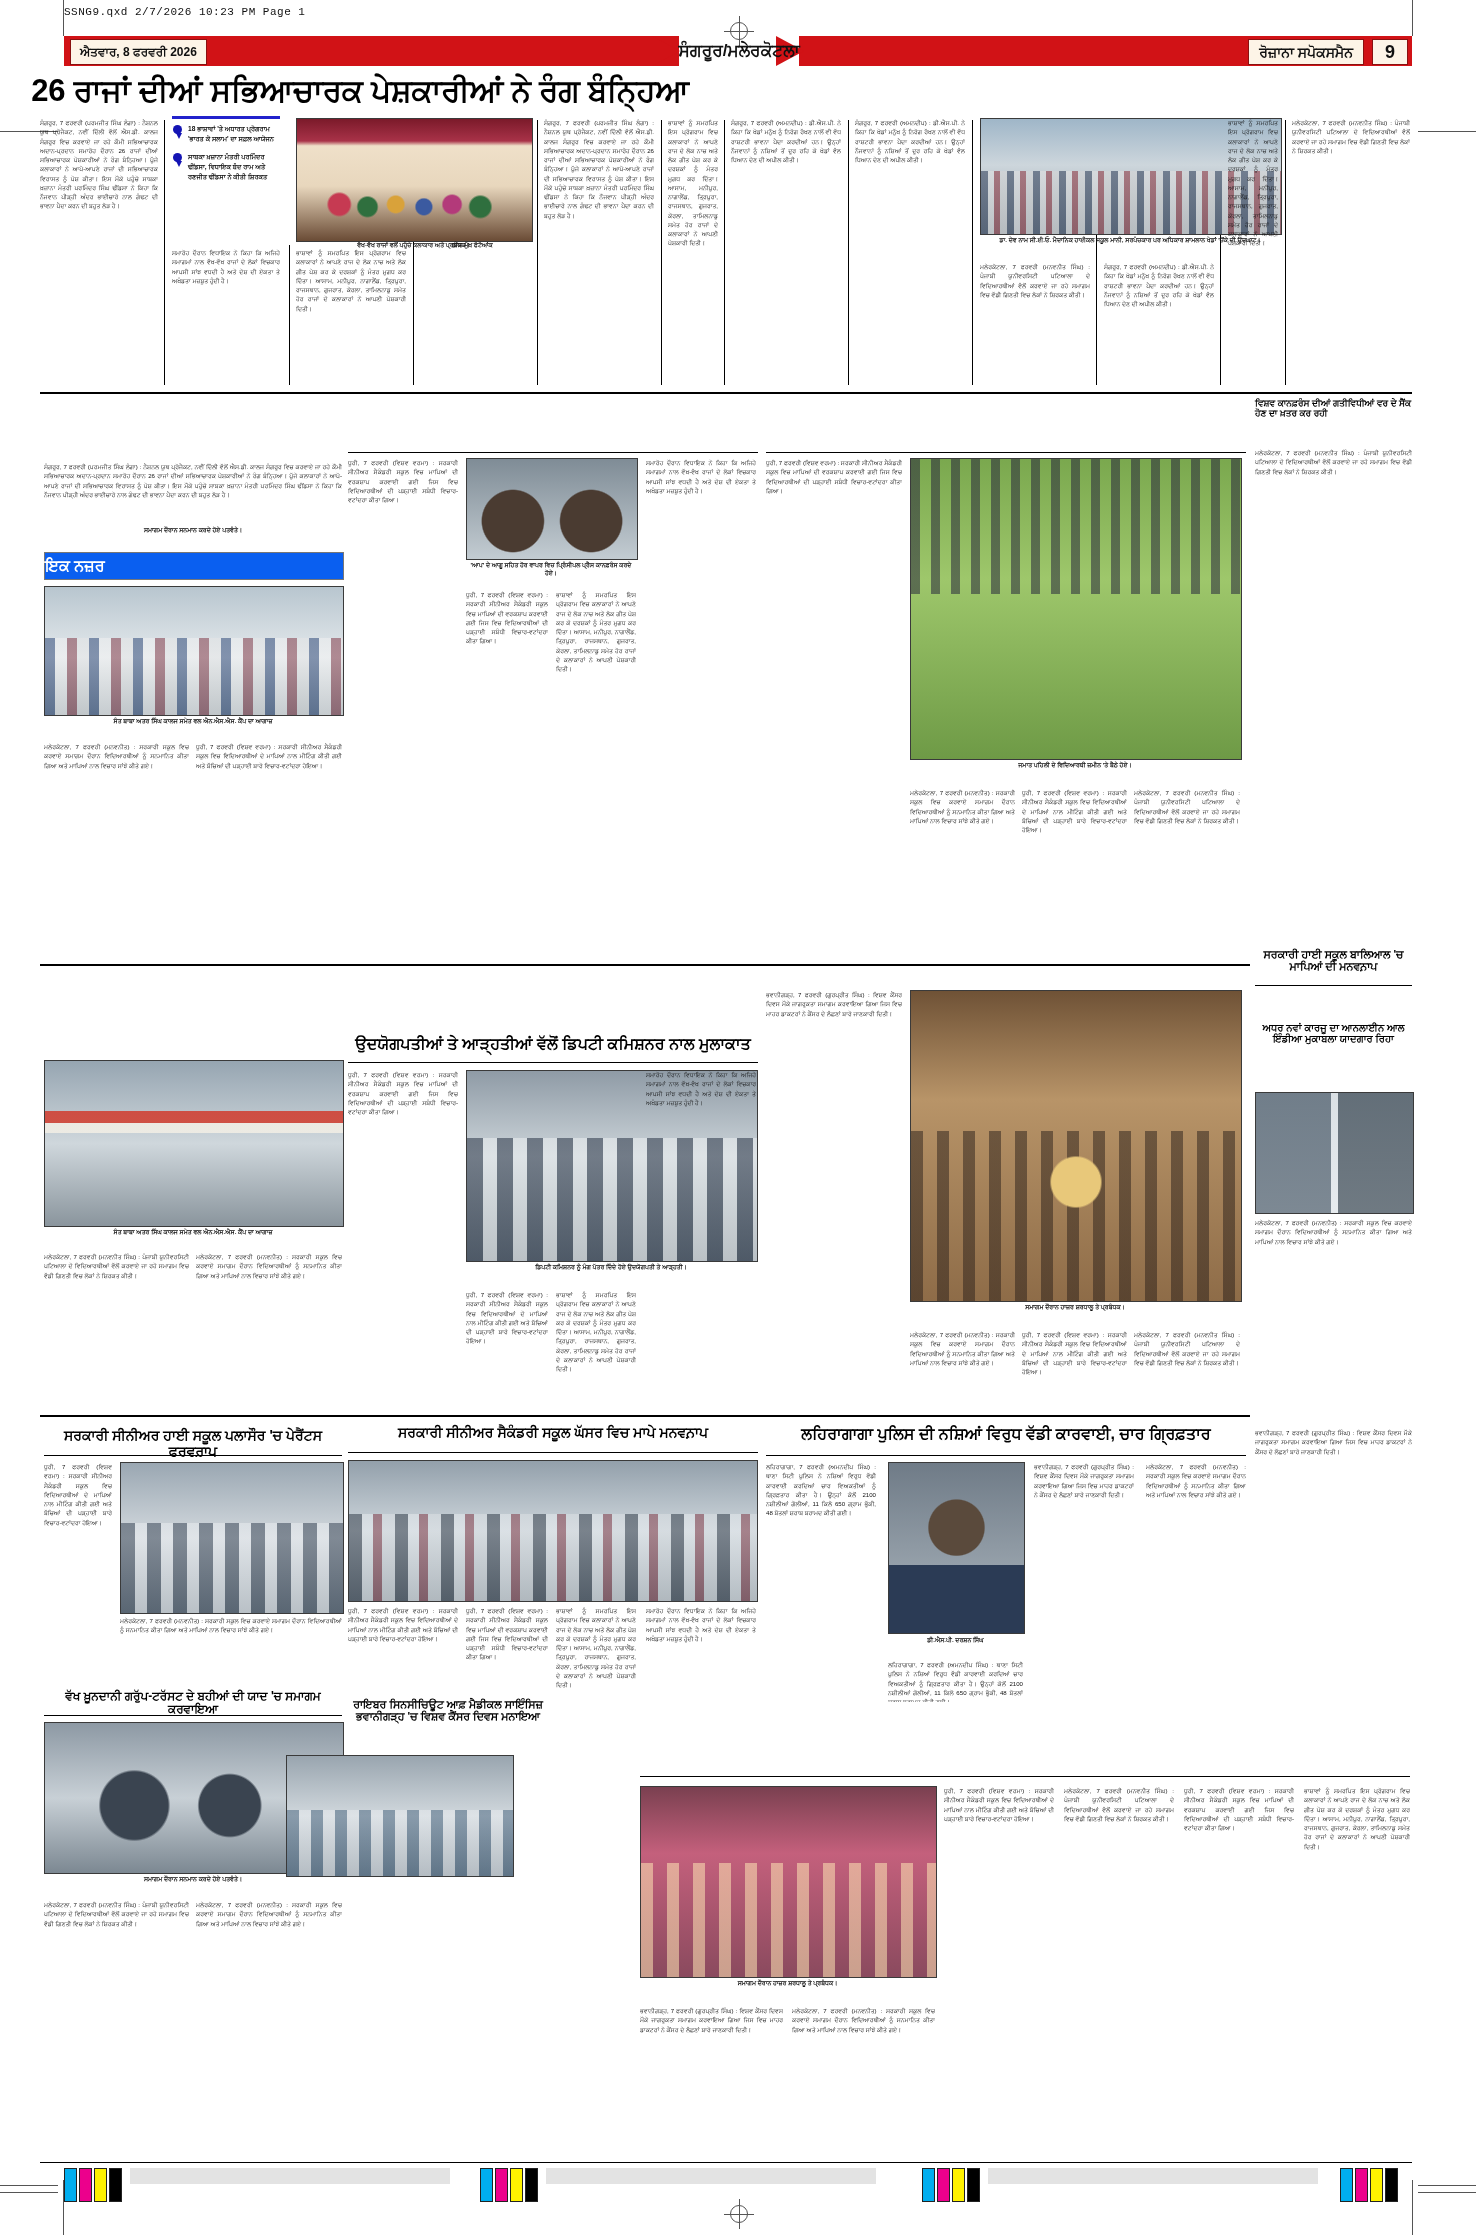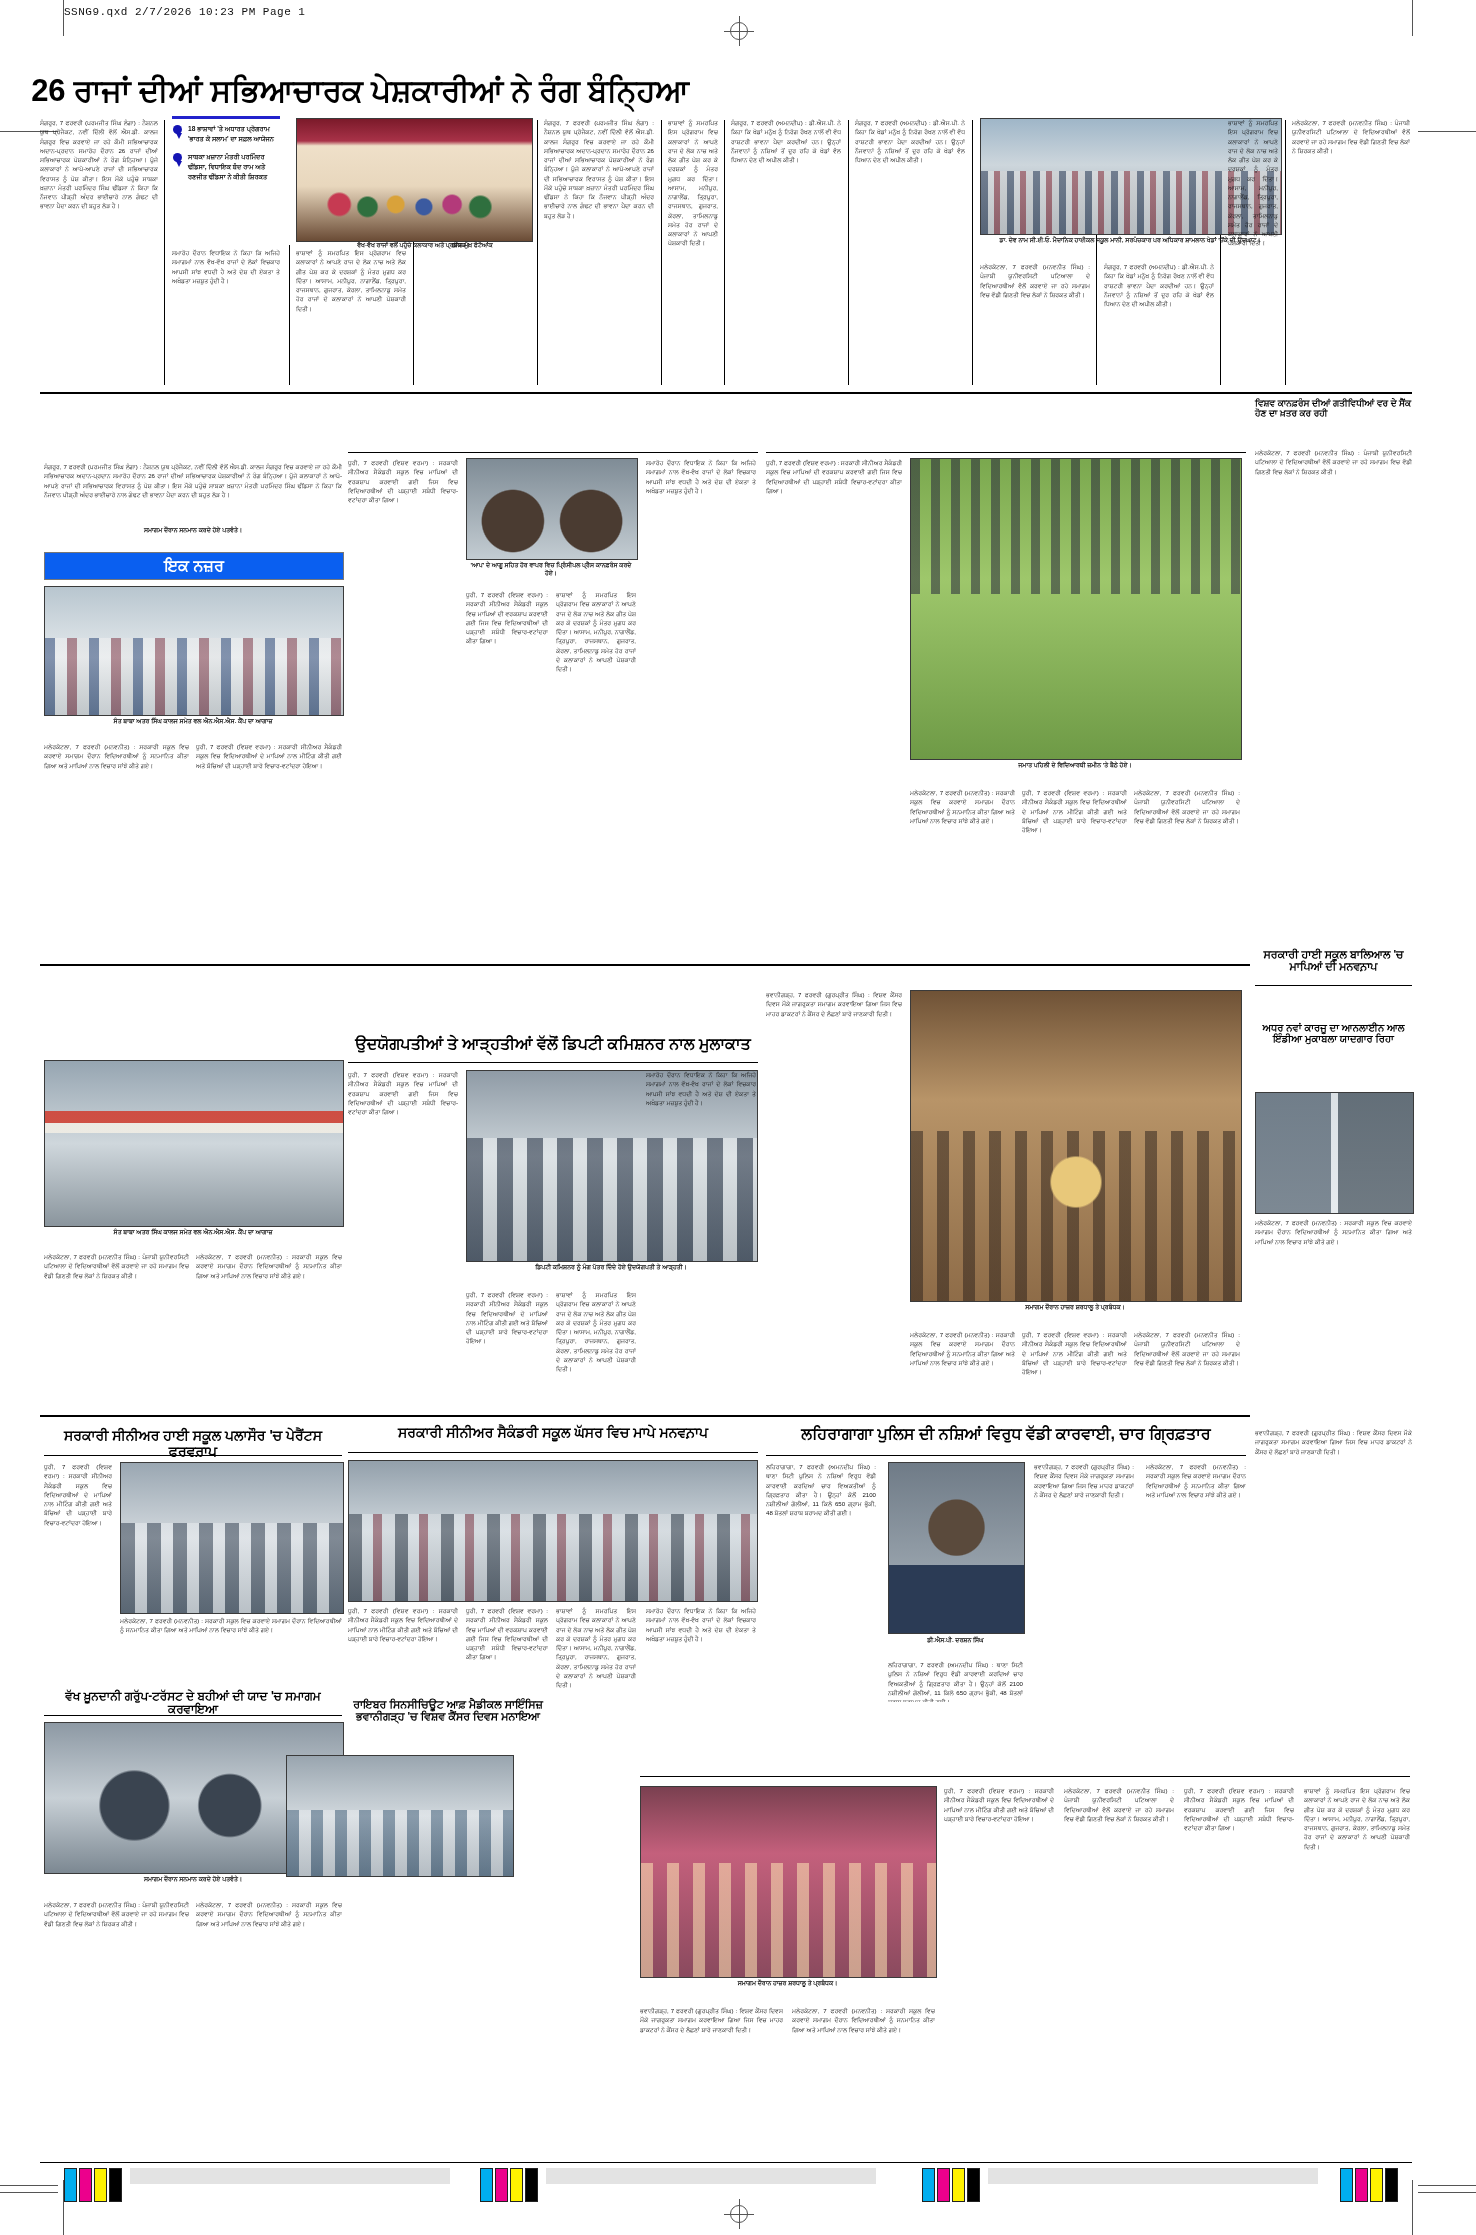--- a/index.html
+++ b/index.html
@@ -51,21 +51,21 @@
 
   .caption{position:absolute;font-size:6.2px;font-weight:bold;color:#111;text-align:center;
     line-height:1.3;overflow:hidden;}
 
   
   .photo{position:absolute;border:1px solid #3a3a3a;overflow:hidden;background:#cfcfcf;}
   .photo .ph{position:absolute;inset:0;}
 
   
   .band{position:absolute;background:#0a5ff0;color:#fff;font-weight:bold;display:flex;
-    align-items:center;justify-content:center;border:1px solid #777;}
+    align-items:center;justify-content:flex-start;border:1px solid #777;}
 
   
   .bulletbox{position:absolute;}
   .bulletbox .tbar{position:absolute;left:0;top:0;width:100%;height:3px;background:#2222cc;}
   .bullet{position:relative;padding-left:16px;font-size:6.6px;line-height:1.5;font-weight:bold;color:#111;}
   .bullet .dot{position:absolute;left:1px;top:1px;width:9px;height:9px;background:#1414b4;border-radius:50%;}
   .bullet .dot:after{content:"";position:absolute;left:3px;top:8px;width:0;height:0;
     border-left:3px solid transparent;border-right:3px solid transparent;border-top:6px solid #1414b4;}
 
   
@@ -86,20 +86,30 @@
   <div class="crop-line" style="left:1418px;top:2192px;width:58px;height:1px;"></div>
   <div class="reg" style="left:730px;top:22px;width:16px;height:16px;"></div>
   <div class="reg" style="left:730px;top:2205px;width:16px;height:16px;"></div>
   <div class="crop-line" style="left:63px;top:2180px;width:1px;height:55px;"></div>
   <div class="crop-line" style="left:1412px;top:2180px;width:1px;height:55px;"></div>
 
   <div class="filestrip">SSNG9.qxd   2/7/2026   10:23 PM   Page 1</div>
   <div class="crop-line" style="left:63px;top:0;width:1px;height:36px;"></div>
   <div class="crop-line" style="left:1412px;top:0;width:1px;height:36px;"></div>
 
+  <div class="masthead">
+    <div class="mh-red-l"></div>
+    <div class="mh-arrow-l"></div>
+    <div class="mh-red-r"></div>
+    <div class="mh-arrow-r"></div>
+    <div class="mh-date">ਐਤਵਾਰ, 8 ਫਰਵਰੀ 2026</div>
+    <div class="mh-city">ਸੰਗਰੂਰ/ਮਲੇਰਕੋਟਲਾ</div>
+    <div class="mh-brand">ਰੋਜ਼ਾਨਾ ਸਪੋਕਸਮੈਨ</div>
+    <div class="mh-page">9</div>
+  </div>
 
   <div class="hl hl-main">26 ਰਾਜਾਂ ਦੀਆਂ ਸਭਿਆਚਾਰਕ ਪੇਸ਼ਕਾਰੀਆਂ ਨੇ ਰੰਗ ਬੰਨ੍ਹਿਆ</div>
 
   <div class="col-rule" style="left:164px;top:120px;height:265px;"></div>
   <div class="col-rule" style="left:289px;top:245px;height:140px;"></div>
   <div class="col-rule" style="left:413px;top:120px;height:265px;"></div>
   <div class="col-rule" style="left:537px;top:120px;height:265px;"></div>
   <div class="col-rule" style="left:661px;top:120px;height:265px;"></div>
   <div class="col-rule" style="left:724px;top:120px;height:265px;"></div>
   <div class="col-rule" style="left:848px;top:120px;height:265px;"></div>

